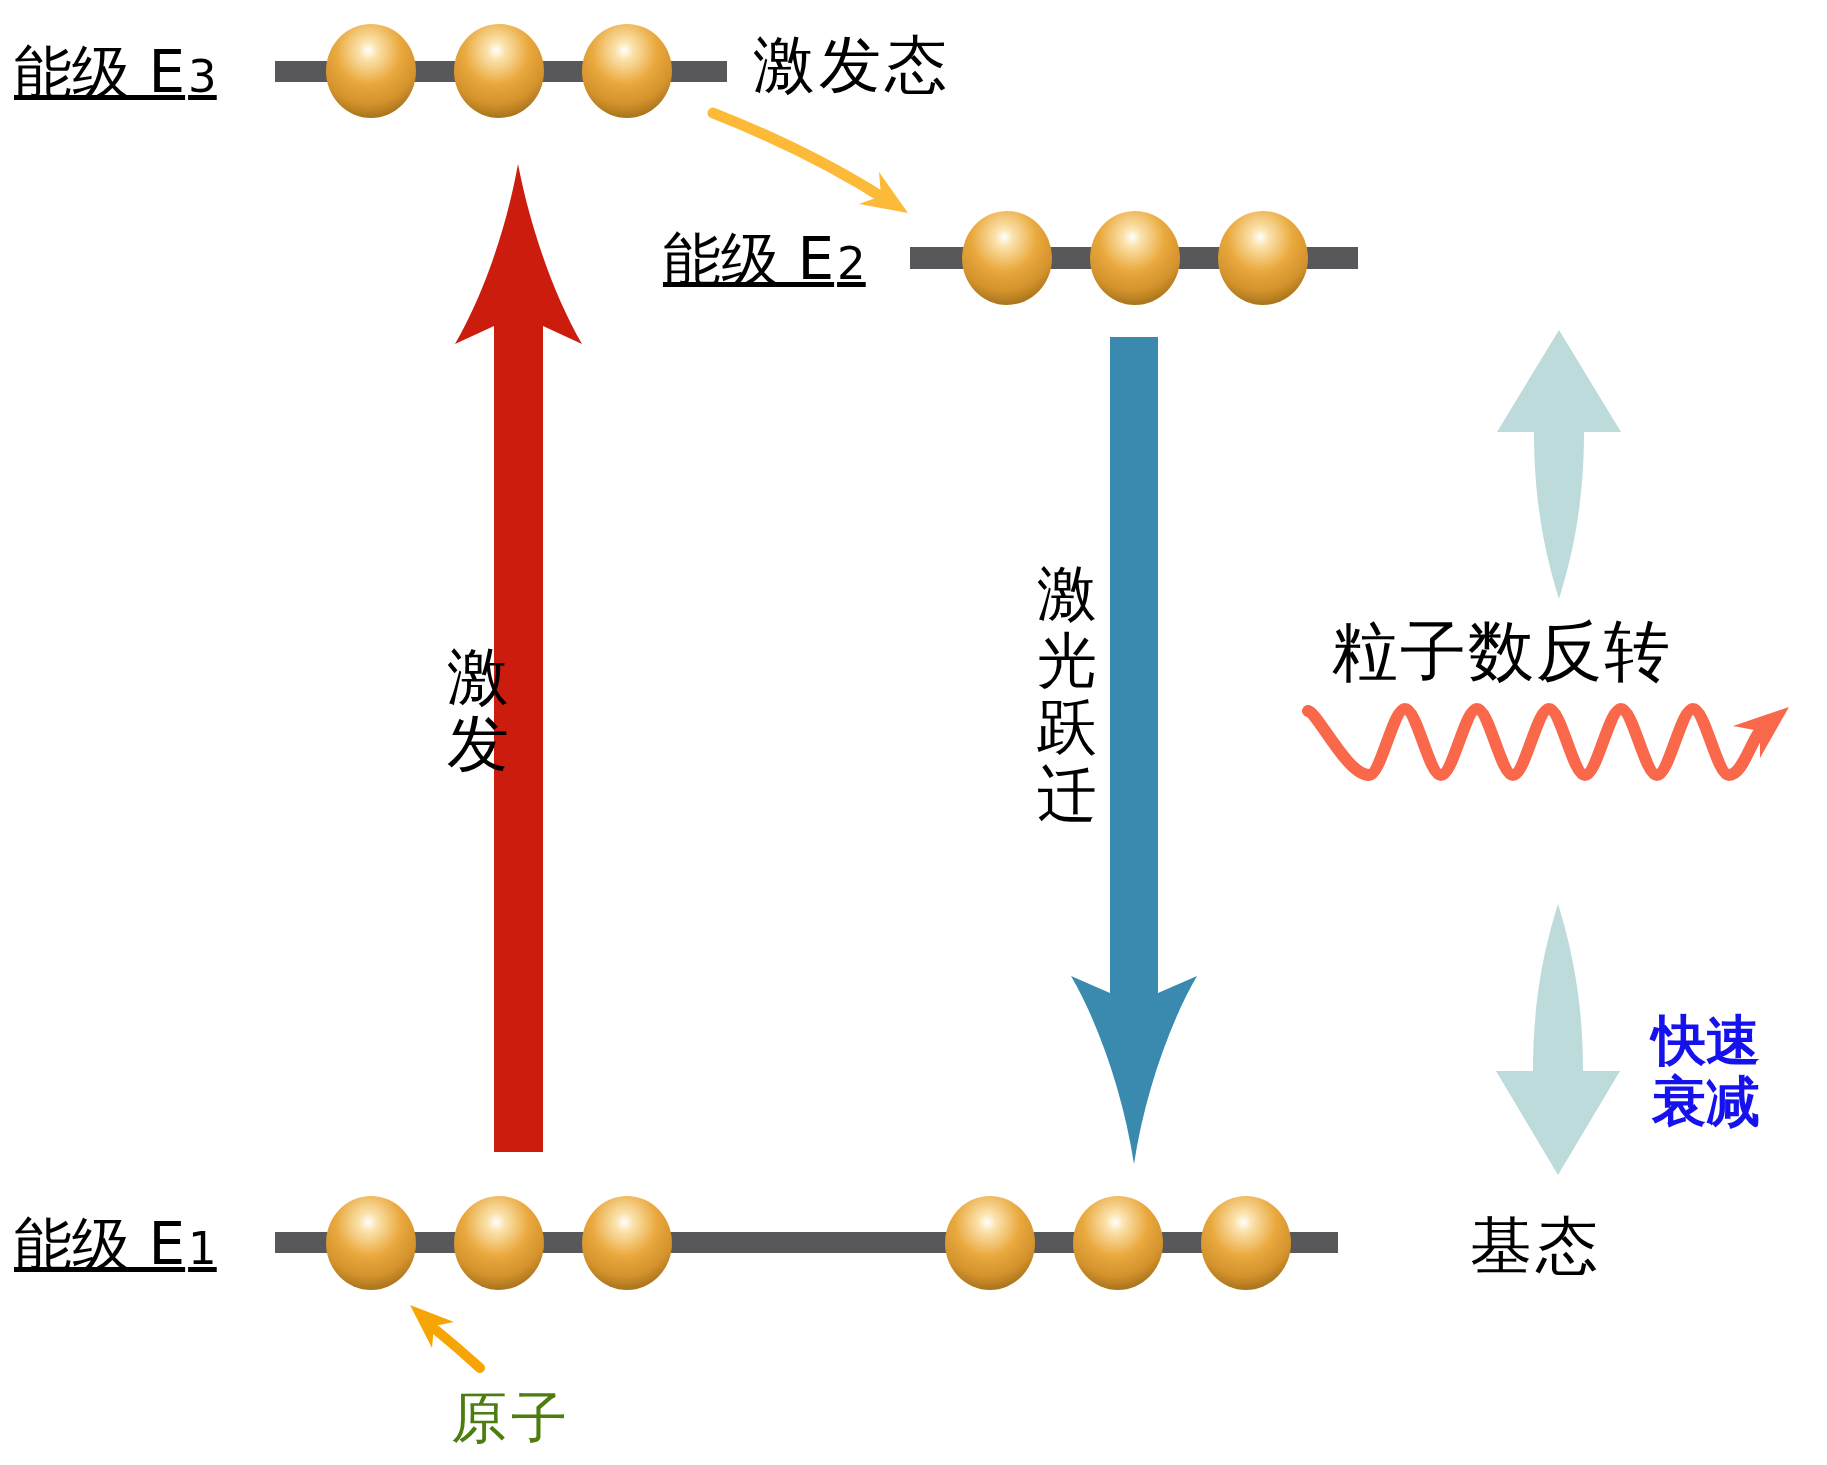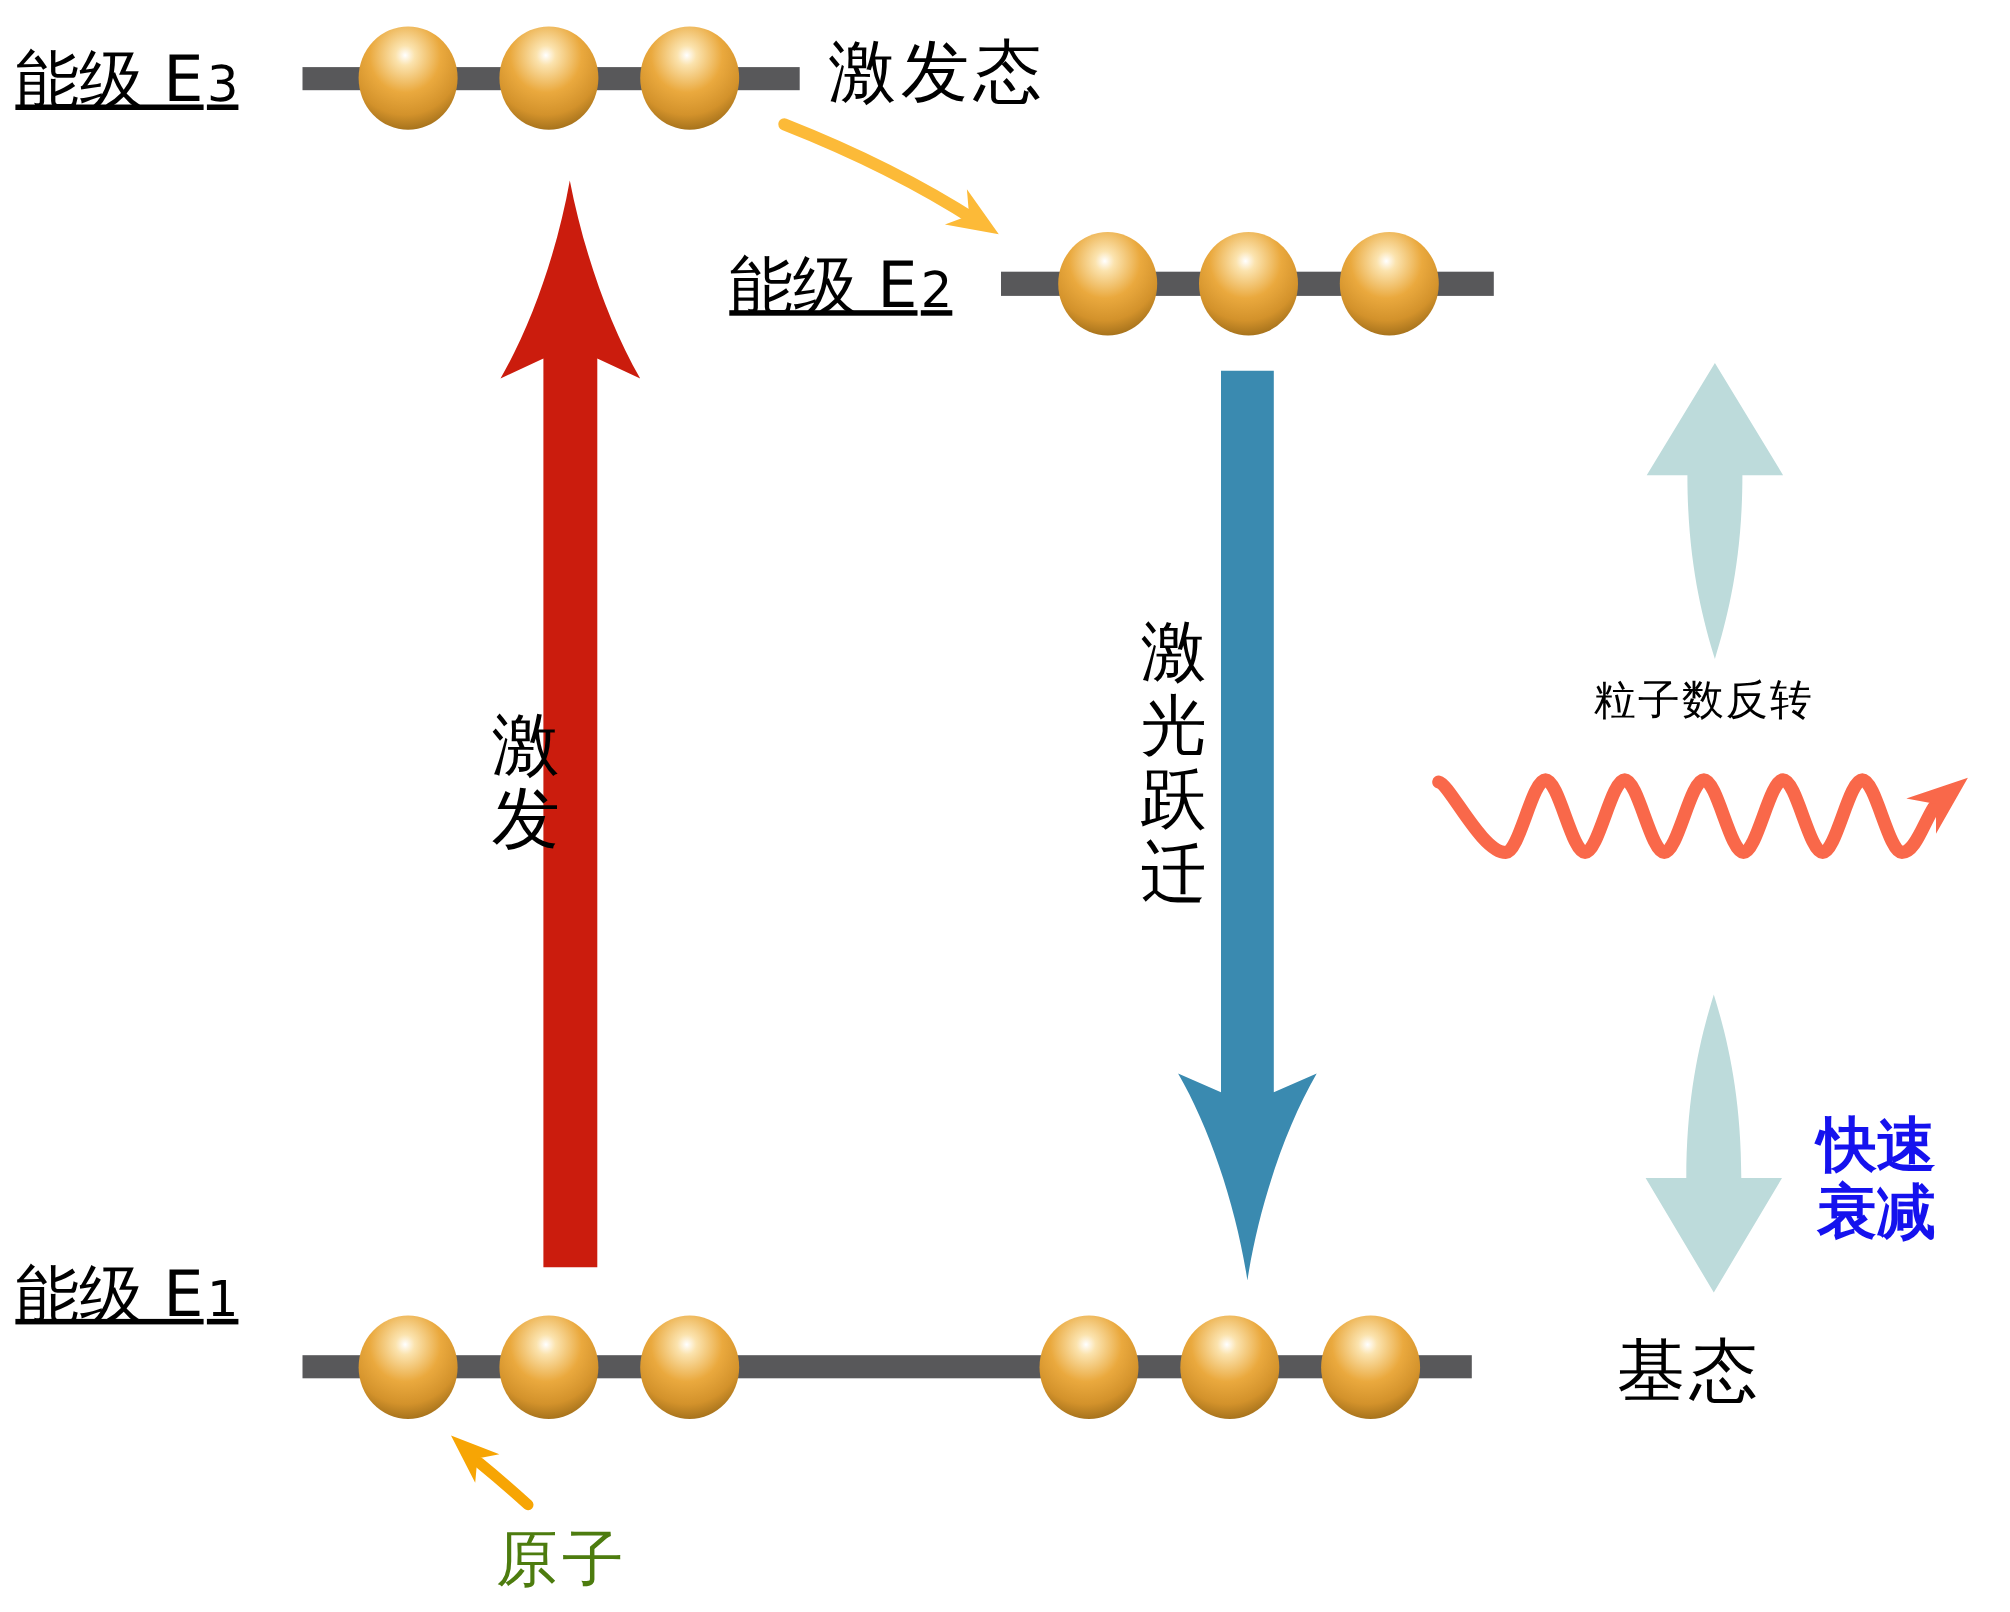--- a/index.html
+++ b/index.html
@@ -11,21 +11,21 @@
     font-family:"DejaVu Sans","Liberation Sans",sans-serif;
   }
   #arrow-layer{position:absolute;left:0;top:0;width:1827px;height:1465px;}
   .t{position:absolute;color:#000;white-space:nowrap;line-height:1.12;}
   .lvl{font-size:58px;text-decoration:underline;}
   .lvl .sub{font-size:45px;margin-left:3px;}
   .state{font-size:62px;letter-spacing:4px;}
   .vtext{width:70px;white-space:normal;word-break:break-all;text-align:center;}
   .pump-label{left:410px;top:643px;font-size:62px;line-height:67px;margin-left:33px;}
   .laser-label{left:1032px;top:560px;font-size:60px;line-height:67px;}
-  .pop-inv{left:1449px;top:615px;font-size:38px;letter-spacing:2px;}
+  .pop-inv{left:1332px;top:615px;font-size:66px;letter-spacing:2px;}
   .stim{left:1429px;top:801px;font-size:57px;letter-spacing:1px;}
   .fast{left:1652px;top:1010px;font-size:54px;line-height:61px;color:#1512ee;white-space:normal;font-weight:bold;}
   .atom-lbl{left:451px;top:1387px;font-size:56px;letter-spacing:4px;color:#4d7c0f;}
 </style>
 </head>
 <body>
 
 <div id="stage">
 
   <svg id="arrow-layer" viewBox="0 0 1827 1465" xmlns="http://www.w3.org/2000/svg">
@@ -87,21 +87,21 @@
     <ellipse cx="1118" cy="1243" rx="45" ry="47" fill="url(#gold)"></ellipse>
     <ellipse cx="1246" cy="1243" rx="45" ry="47" fill="url(#gold)"></ellipse>
   </svg>
 
   <div class="t lvl" style="left:14px;top:40px">
     <span>能级 E</span><span class="sub">3</span>
   </div>
   <div class="t lvl" style="left:663px;top:227px">
     <span>能级 E</span><span class="sub">2</span>
   </div>
-  <div class="t lvl" style="left:14px;top:1144px">
+  <div class="t lvl" style="left:14px;top:1212px">
     <span>能级 E</span><span class="sub">1</span>
   </div>
 
   <div class="t state" style="left:753px;top:30px">激发态</div>
   <div class="t state" style="left:1470px;top:1211px">基态</div>
 
   <div class="t vtext pump-label">激发</div>
   <div class="t vtext laser-label">激光跃迁</div>
   <div class="t pop-inv">粒子数反转</div>
   <div class="t fast">

